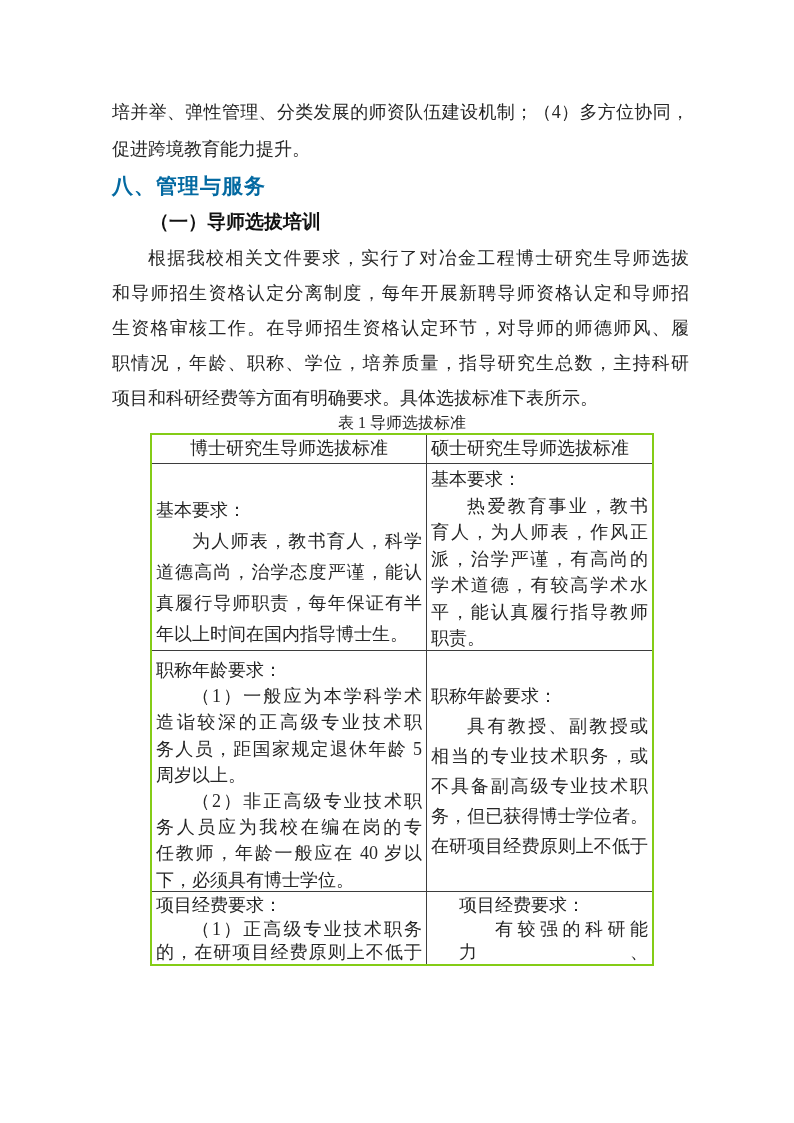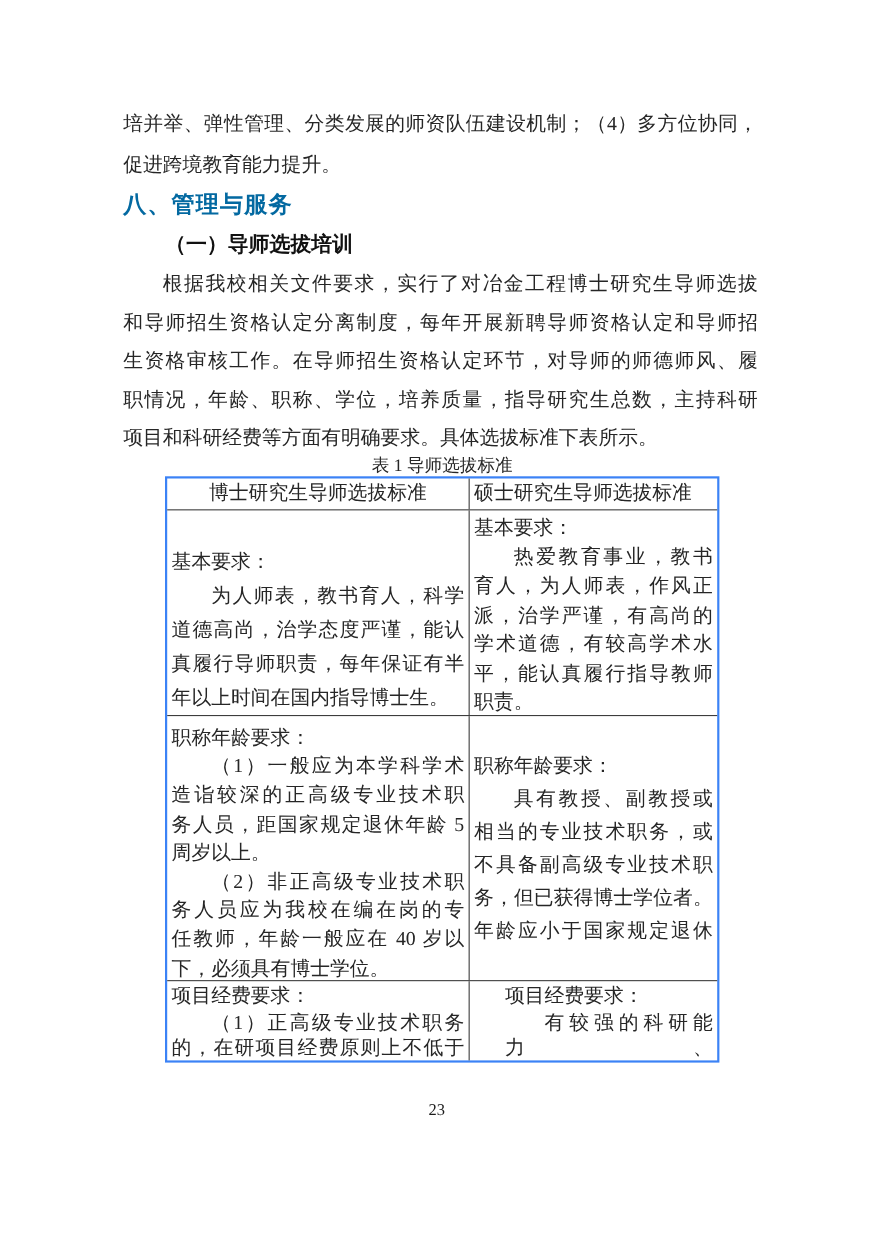--- a/index.html
+++ b/index.html
@@ -20,21 +20,21 @@
   #h1{
     left:112px;top:172px;font-size:21px;font-weight:bold;color:#0369a1;
     font-family:"Liberation Sans","DejaVu Sans",sans-serif;letter-spacing:1px;
   }
   #h2{
     left:150px;top:209px;font-size:19px;font-weight:bold;color:#111;
   }
   #caption{left:150px;top:413px;width:504px;text-align:center;font-size:16px;}
   #tbl{
     left:150px;top:433px;width:504px;
-    border:2px solid #3b82f6;box-sizing:border-box;
+    border:2px solid #84cc16;box-sizing:border-box;
     font-size:18px;
   }
   .trow{display:flex;border-top:1.5px solid #3d3d3d;}
   .trow:first-child{border-top:none;}
   .cell{box-sizing:border-box;padding:0 4px;overflow:hidden;}
   .cl{width:275px;border-right:1.5px solid #3d3d3d;}
   .cr{flex:1;}
   .hrow{height:28px;}
   .hrow .cell{line-height:27px;}
   .hrow .cl{text-align:center;}
@@ -111,34 +111,33 @@
         <span class="ln j">任教师，年龄一般应在 40 岁以</span>
         <span class="ln">下，必须具有博士学位。</span>
       </div>
       <div class="cell cr">
         <span class="ln"></span>
         <span class="ln">职称年龄要求：</span>
         <span class="ln j ind">具有教授、副教授或</span>
         <span class="ln j">相当的专业技术职务，或</span>
         <span class="ln j">不具备副高级专业技术职</span>
         <span class="ln j">务，但已获得博士学位者。</span>
-        <span class="ln j">年龄应小于国家规定退休</span>
+        <span class="ln j">在研项目经费原则上不低于</span>
       </div>
     </div>
 
     <div class="trow r3">
       <div class="cell cl">
         <span class="ln">项目经费要求：</span>
         <span class="ln j ind">（1）正高级专业技术职务</span>
         <span class="ln j">的，在研项目经费原则上不低于</span>
       </div>
       <div class="cell cr">
         <span class="ln">项目经费要求：</span>
         <span class="ln j ind">有较强的科研能力、</span>
         <span class="ln">有从事科研工作的经历、</span>
       </div>
     </div>
 
   </div>
 
-  <div class="abs" id="pagenum">23</div>
 
 </div>
 
 </body></html>

